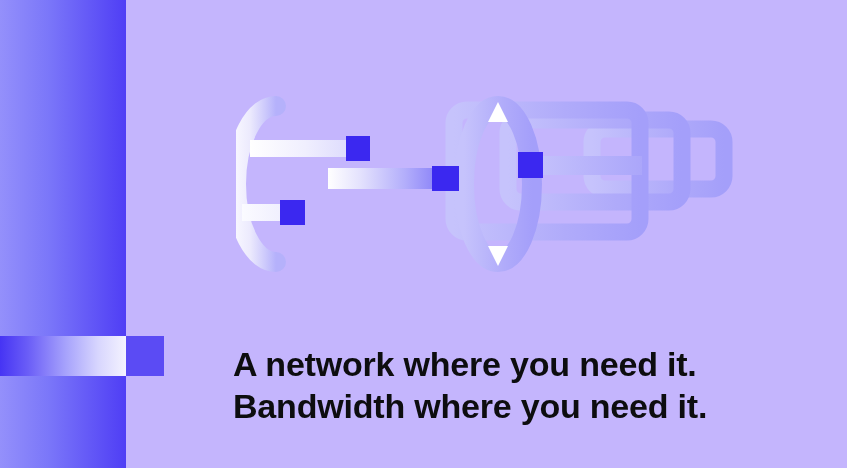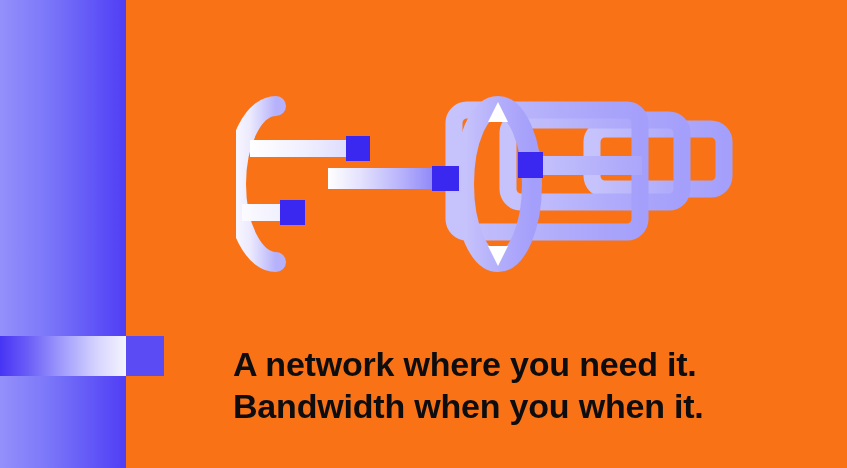--- a/index.html
+++ b/index.html
@@ -7,21 +7,21 @@
     padding: 0;
     background: #ffffff;
   }
   body {
     font-family: "Liberation Sans", sans-serif;
   }
   #stage {
     position: relative;
     width: 847px;
     height: 468px;
-    background: #f97316;
+    background: #c4b5fd;
     overflow: hidden;
   }
 
   
   .left-bar {
     position: absolute;
     left: 0;
     top: 0;
     width: 126px;
     height: 468px;
@@ -158,16 +158,16 @@
 
       <g>
         <rect x="286" y="72" width="120" height="19" fill="url(#gStreamD)"></rect>
         <rect x="282" y="68" width="25" height="26" fill="#3b28f0"></rect>
       </g>
     </svg>
   </div>
 
   <div class="headline">
     <span class="headline-line">A network where you need it.</span>
-    <span class="headline-line">Bandwidth when you when it.</span>
+    <span class="headline-line">Bandwidth where you need it.</span>
   </div>
 
 </div>
 
 </body></html>

